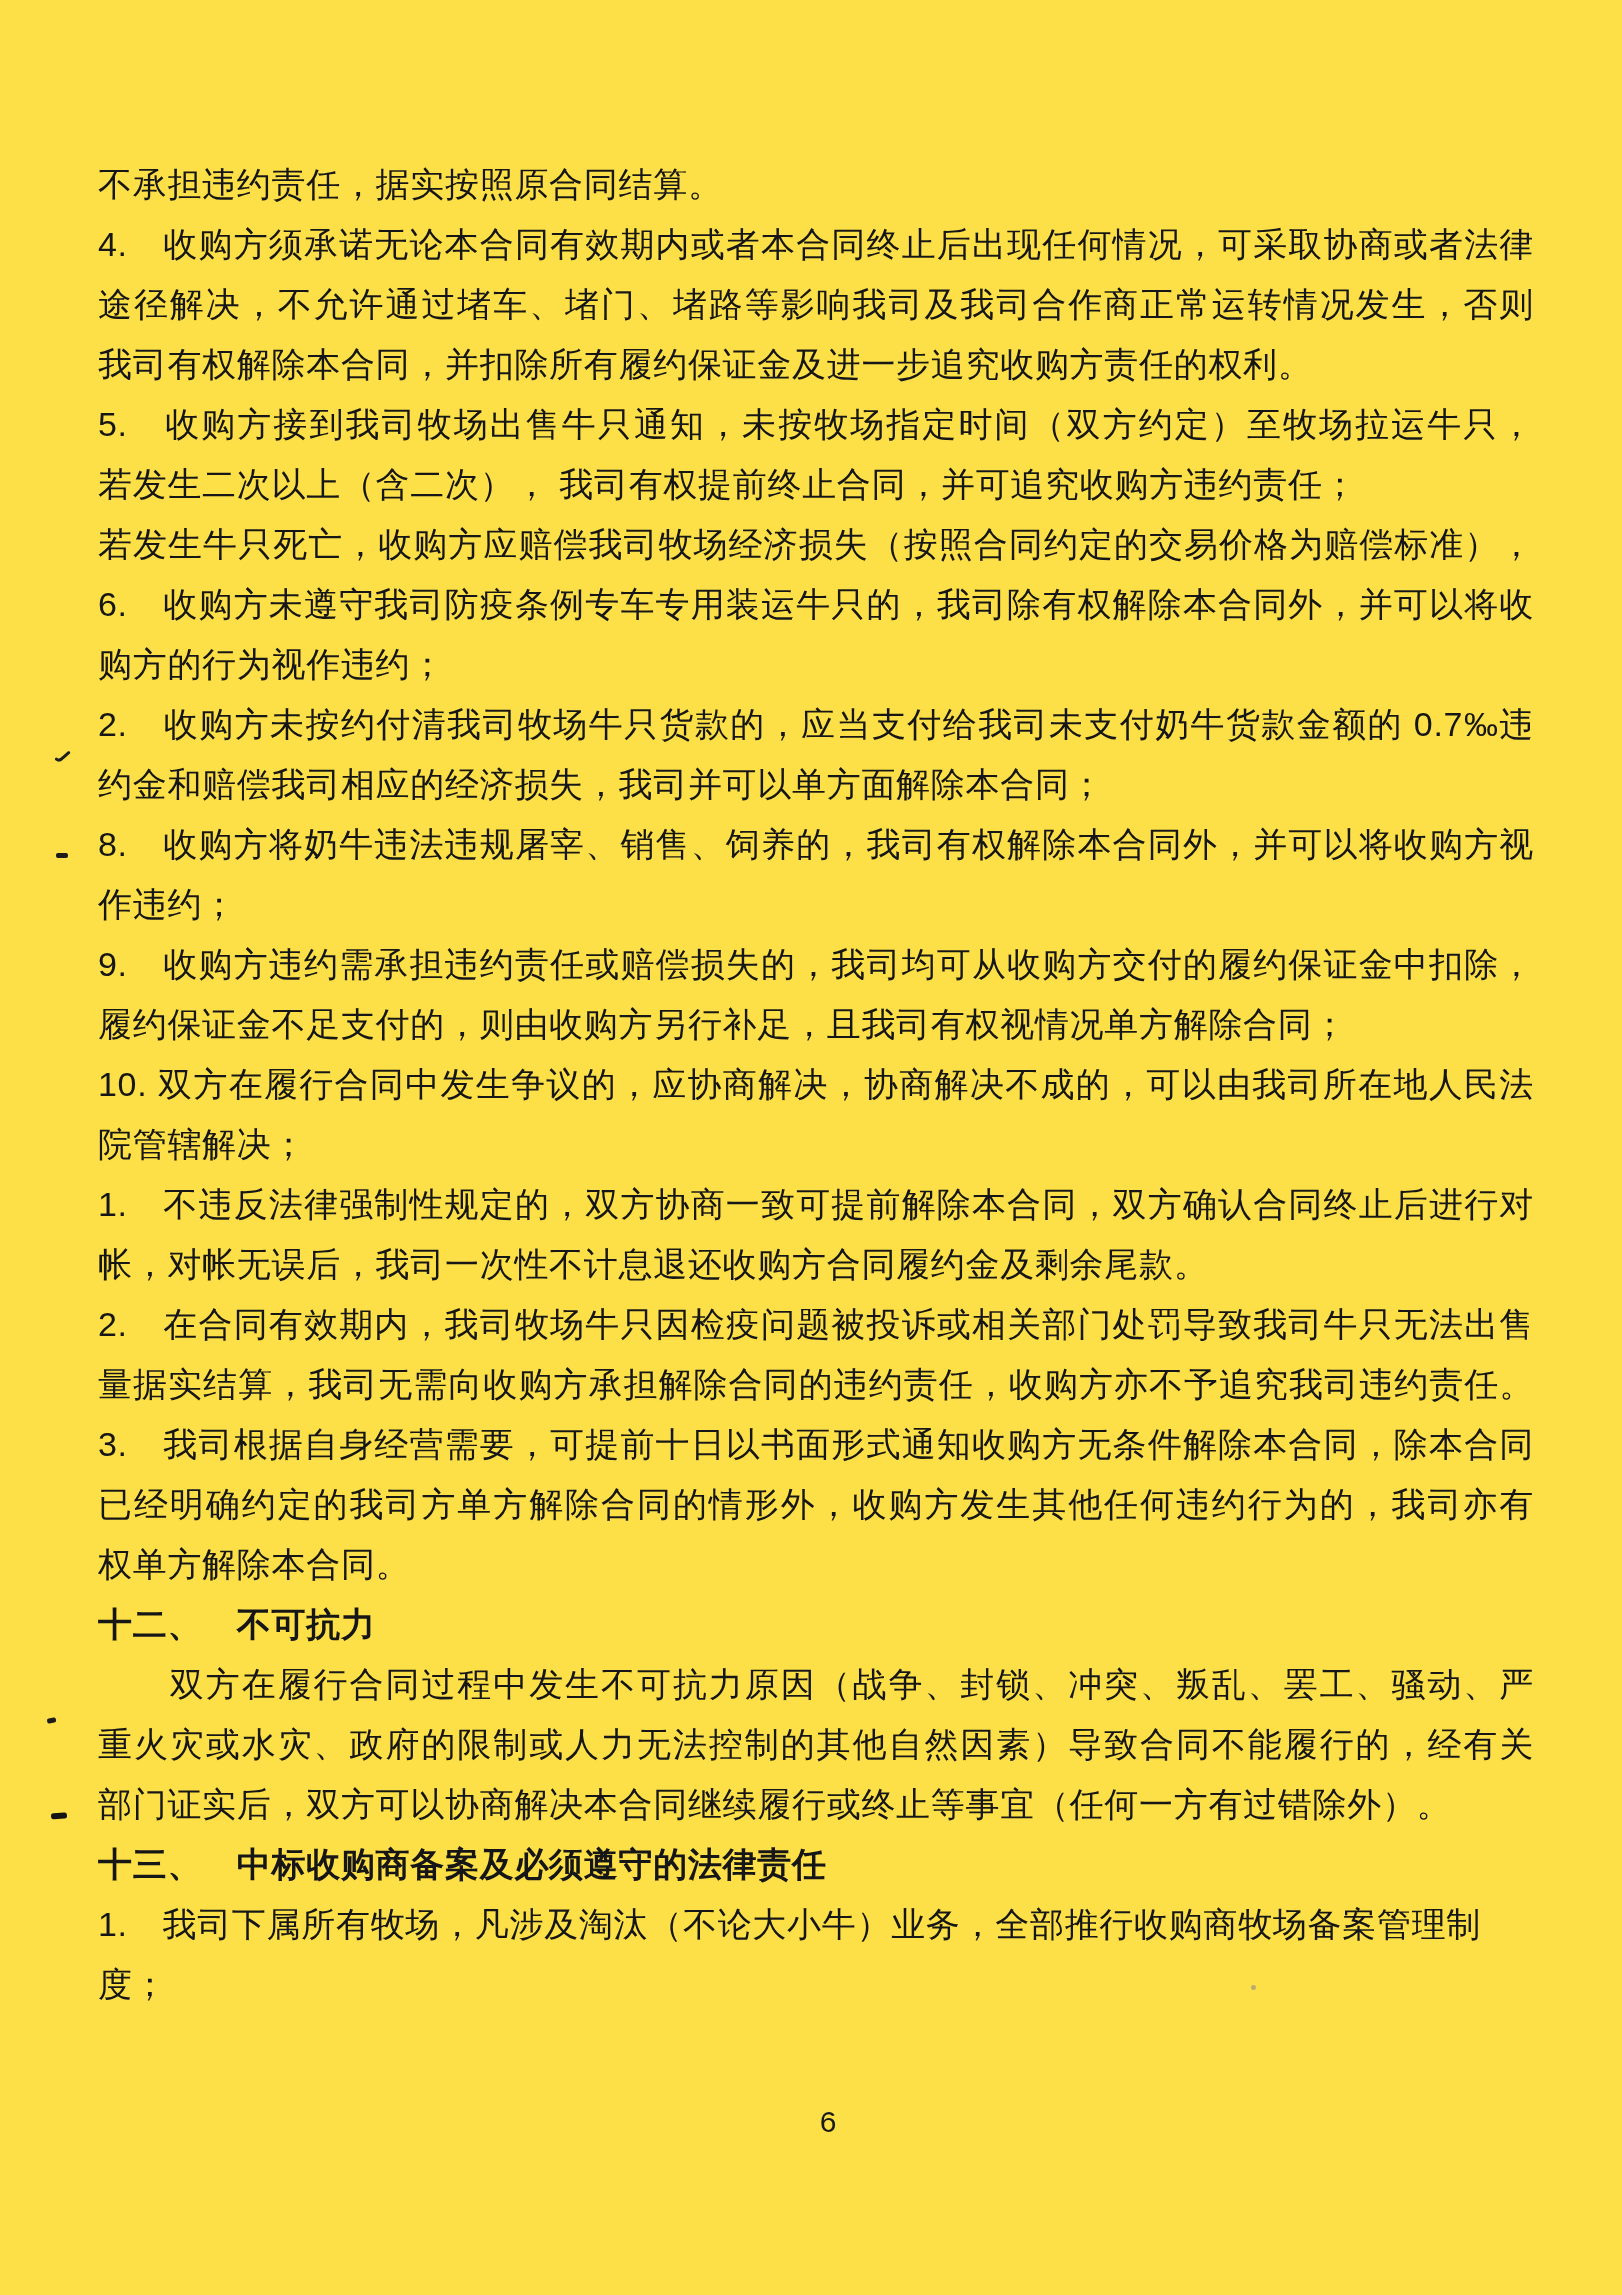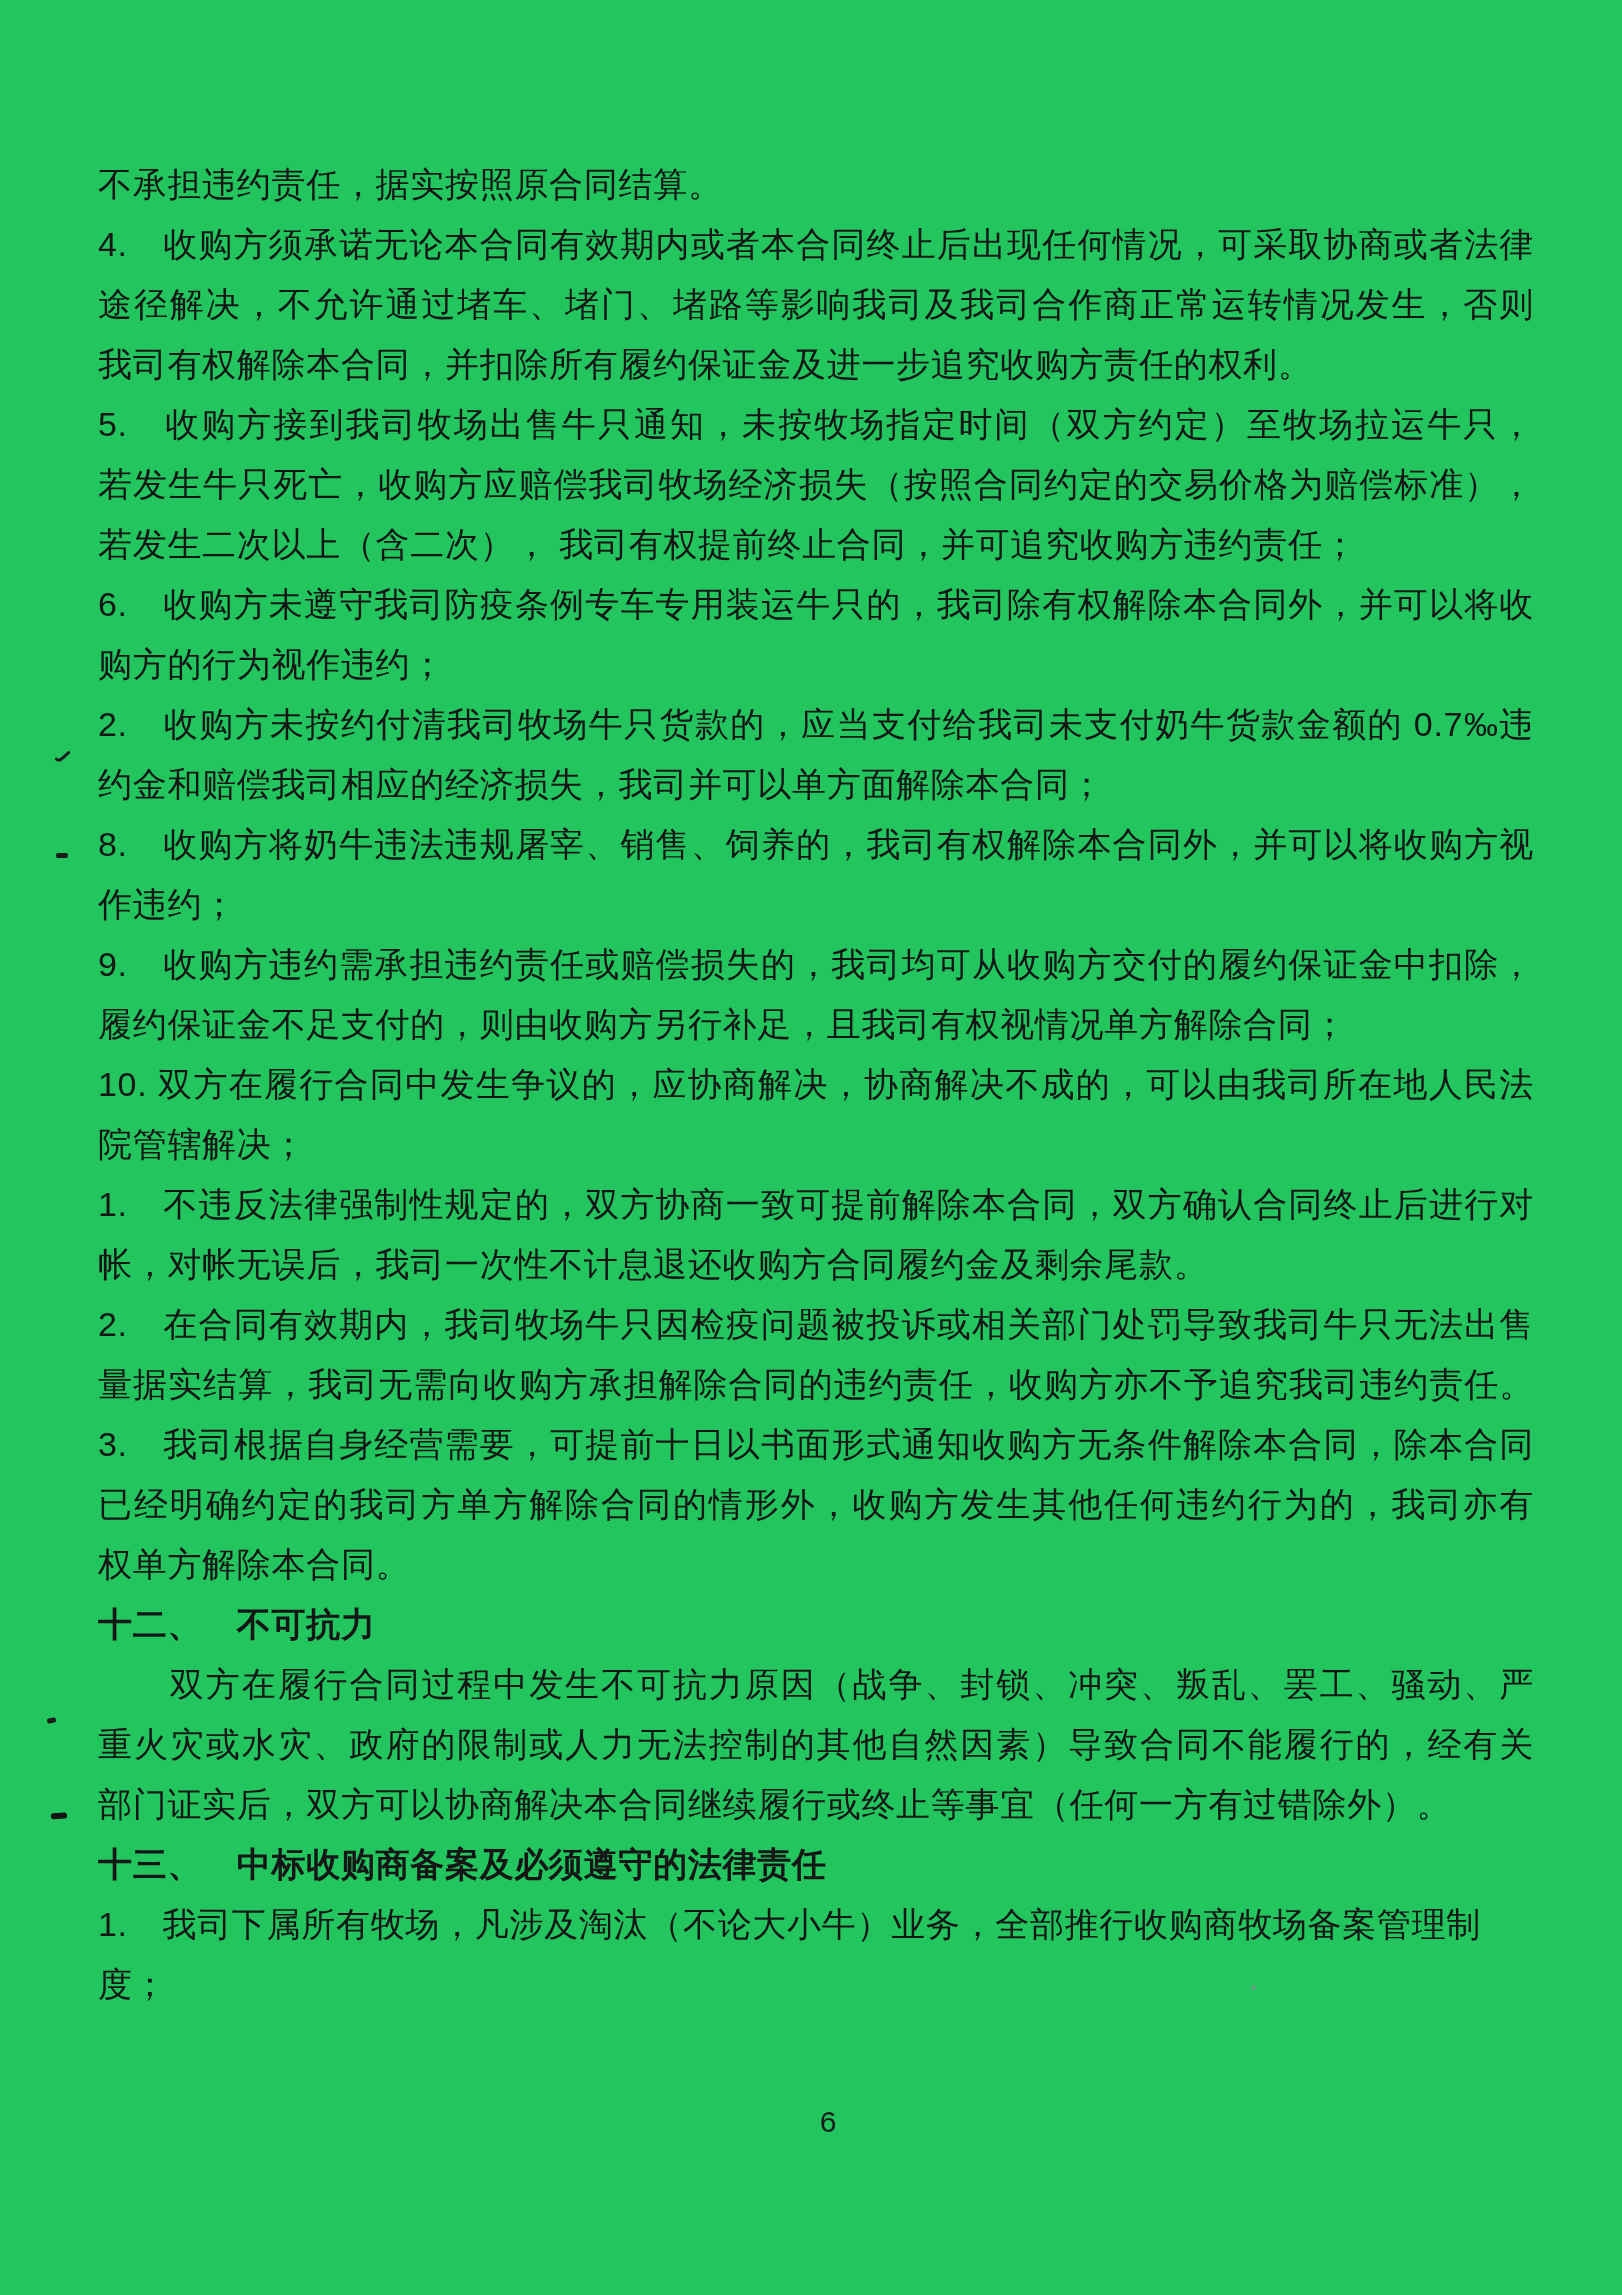--- a/index.html
+++ b/index.html
@@ -11,21 +11,21 @@
     width: 1622px;
     height: 2295px;
     position: relative;
     font-family: "Liberation Sans", sans-serif;
     color: #161616;
     overflow: hidden;
   }
   .page {
     position: absolute;
     inset: 0;
-    background: #22c55e;
+    background: #fde047;
   }
   .content {
     position: absolute;
     left: 98px;
     top: 154px;
     width: 1436px;
   }
   .line {
     height: 60px;
     line-height: 60px;
@@ -91,22 +91,22 @@
 <body>
 
 <div class="page">
 
   <div class="content">
       <div class="line">不承担违约责任，据实按照原合同结算。</div>
       <div class="line justify">4.　收购方须承诺无论本合同有效期内或者本合同终止后出现任何情况，可采取协商或者法律</div>
       <div class="line justify">途径解决，不允许通过堵车、堵门、堵路等影响我司及我司合作商正常运转情况发生，否则</div>
       <div class="line">我司有权解除本合同，并扣除所有履约保证金及进一步追究收购方责任的权利。</div>
       <div class="line justify">5.　收购方接到我司牧场出售牛只通知，未按牧场指定时间（双方约定）至牧场拉运牛只，</div>
+      <div class="line">若发生二次以上（含二次）， 我司有权提前终止合同，并可追究收购方违约责任；</div>
       <div class="line justify">若发生牛只死亡，收购方应赔偿我司牧场经济损失（按照合同约定的交易价格为赔偿标准），</div>
-      <div class="line">若发生二次以上（含二次）， 我司有权提前终止合同，并可追究收购方违约责任；</div>
       <div class="line justify">6.　收购方未遵守我司防疫条例专车专用装运牛只的，我司除有权解除本合同外，并可以将收</div>
       <div class="line">购方的行为视作违约；</div>
       <div class="line justify">2.　收购方未按约付清我司牧场牛只货款的，应当支付给我司未支付奶牛货款金额的 0.7‰违</div>
       <div class="line">约金和赔偿我司相应的经济损失，我司并可以单方面解除本合同；</div>
       <div class="line justify">8.　收购方将奶牛违法违规屠宰、销售、饲养的，我司有权解除本合同外，并可以将收购方视</div>
       <div class="line">作违约；</div>
       <div class="line justify">9.　收购方违约需承担违约责任或赔偿损失的，我司均可从收购方交付的履约保证金中扣除，</div>
       <div class="line">履约保证金不足支付的，则由收购方另行补足，且我司有权视情况单方解除合同；</div>
       <div class="line justify">10. 双方在履行合同中发生争议的，应协商解决，协商解决不成的，可以由我司所在地人民法</div>
       <div class="line">院管辖解决；</div>

